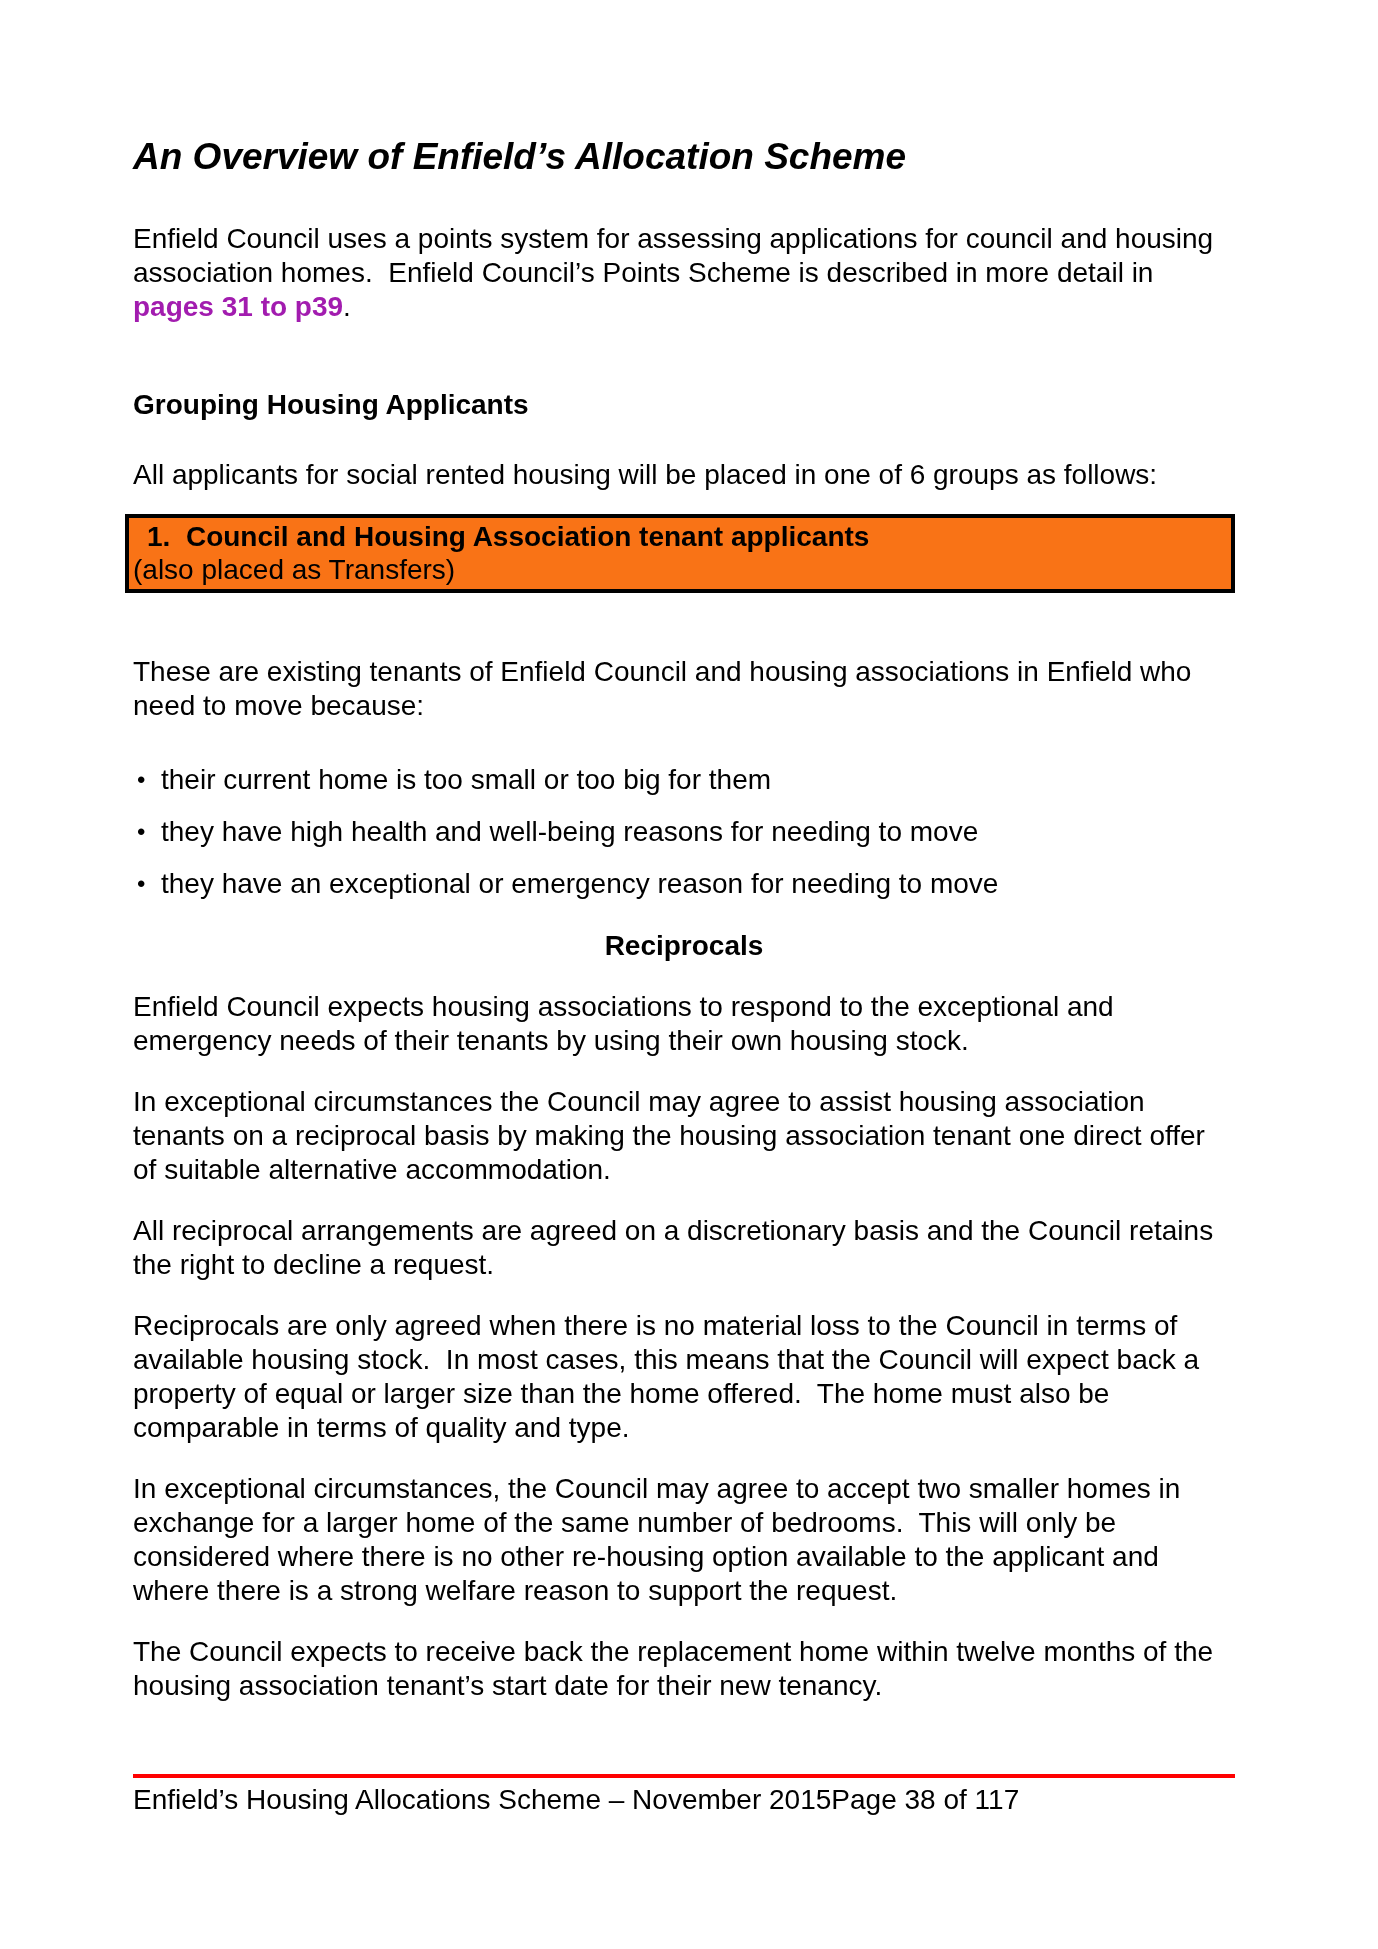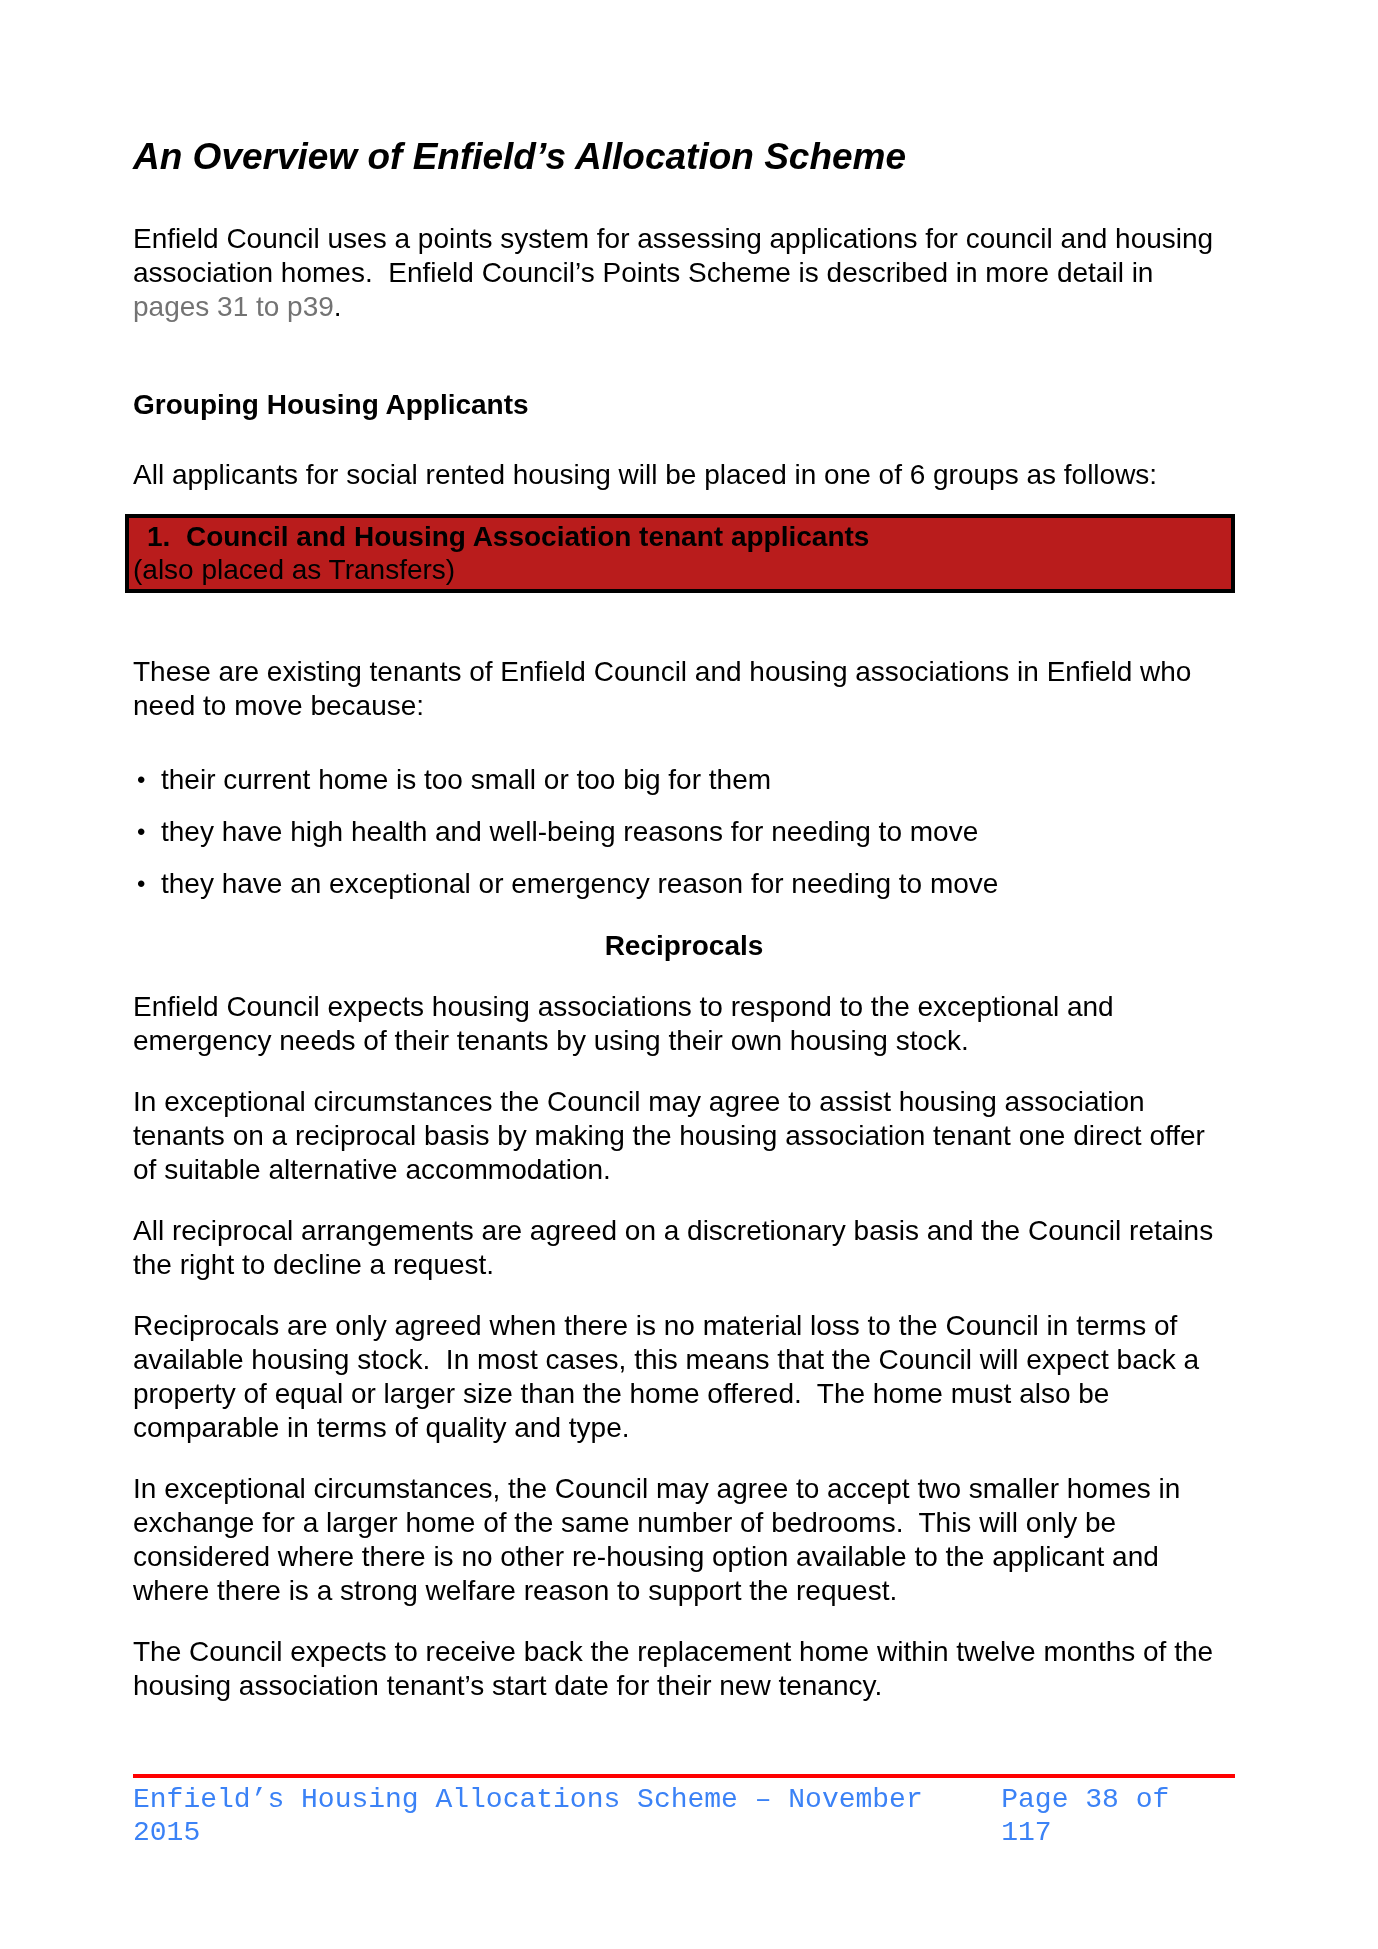--- a/index.html
+++ b/index.html
@@ -31,35 +31,35 @@
     font-weight: 700;
     font-style: italic;
     white-space: pre-wrap;
   }
   p.body-text {
     font-size: 28px;
     line-height: 34px;
     white-space: pre-wrap;
   }
   .intro-para { margin-top: 42px; }
-  a.page-ref { color: #737373; text-decoration: none; cursor: pointer; }
+  a.page-ref { color: #a21caf; text-decoration: none; cursor: pointer; font-weight: bold; }
   h2.sub-heading {
     margin-top: 64px;
     font-size: 28px;
     line-height: 34px;
     font-weight: 700;
     white-space: pre-wrap;
   }
   .grouping-intro { margin-top: 36px; }
   .group-box {
     margin-top: 22px;
     margin-left: -8px;
     width: 1110px;
     border: 4px solid #000000;
-    background: #b91c1c;
+    background: #f97316;
     padding: 2px 4px 3px 4px;
   }
   .group-box-title {
     font-size: 28px;
     line-height: 33px;
     font-weight: 700;
     padding-left: 14px;
     white-space: pre-wrap;
   }
   .group-box-subtitle {
@@ -91,27 +91,26 @@
   h2.reciprocals-heading { margin-top: 28px; text-align: center; }
   .reciprocals-paras p { margin-top: 27px; }
   .footer {
     position: absolute;
     left: 133px;
     top: 1774px;
     width: 1102px;
     border-top: 4px solid #FF0000;
     padding-top: 5px;
     display: flex;
-    justify-content: flex-end;
+    justify-content: flex-start;
     align-items: baseline;
-    color: #3b82f6;
+    color: #000000;
     font-size: 28px;
     line-height: 33px;
     white-space: pre-wrap;
-    font-family: Liberation Mono, monospace;
   }
 </style>
 </head>
 <body>
 
 <div class="page">
   <div class="content">
 
     <h1 class="doc-title">An Overview of Enfield’s Allocation Scheme</h1>
 

